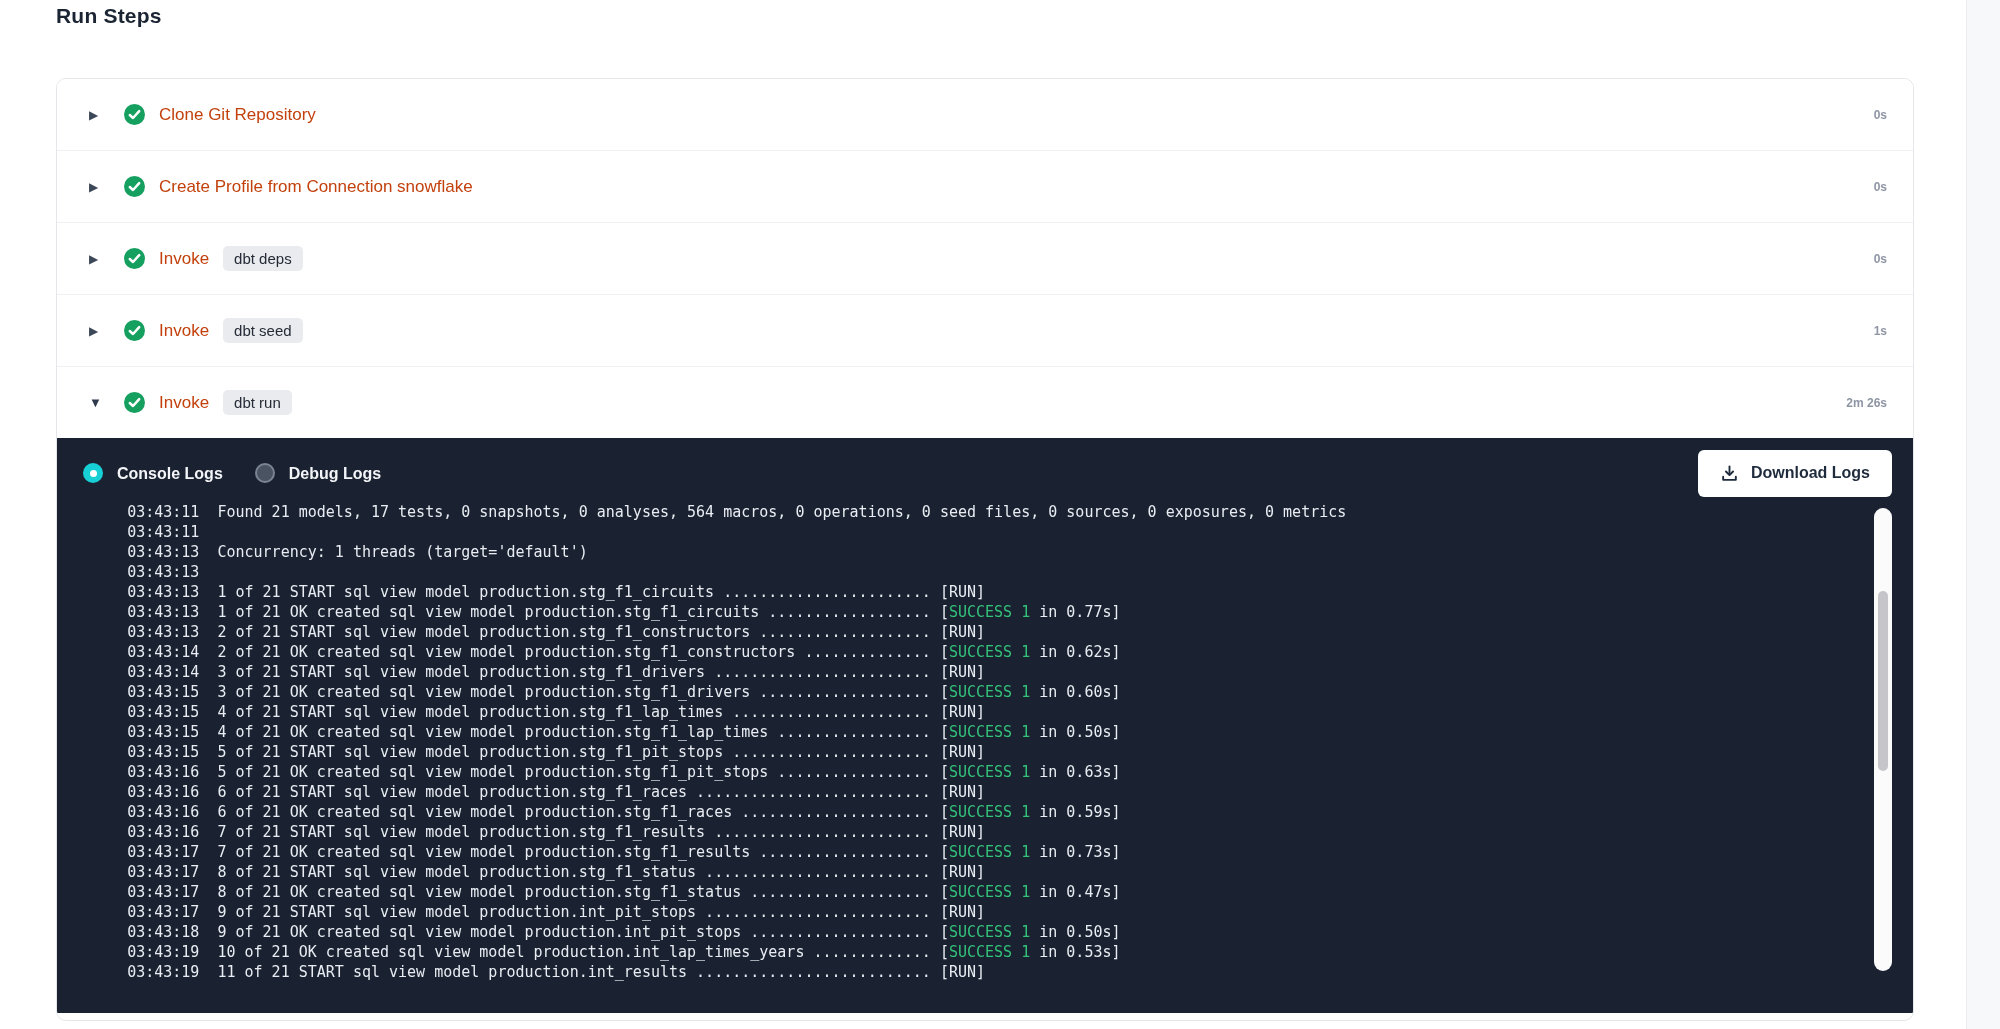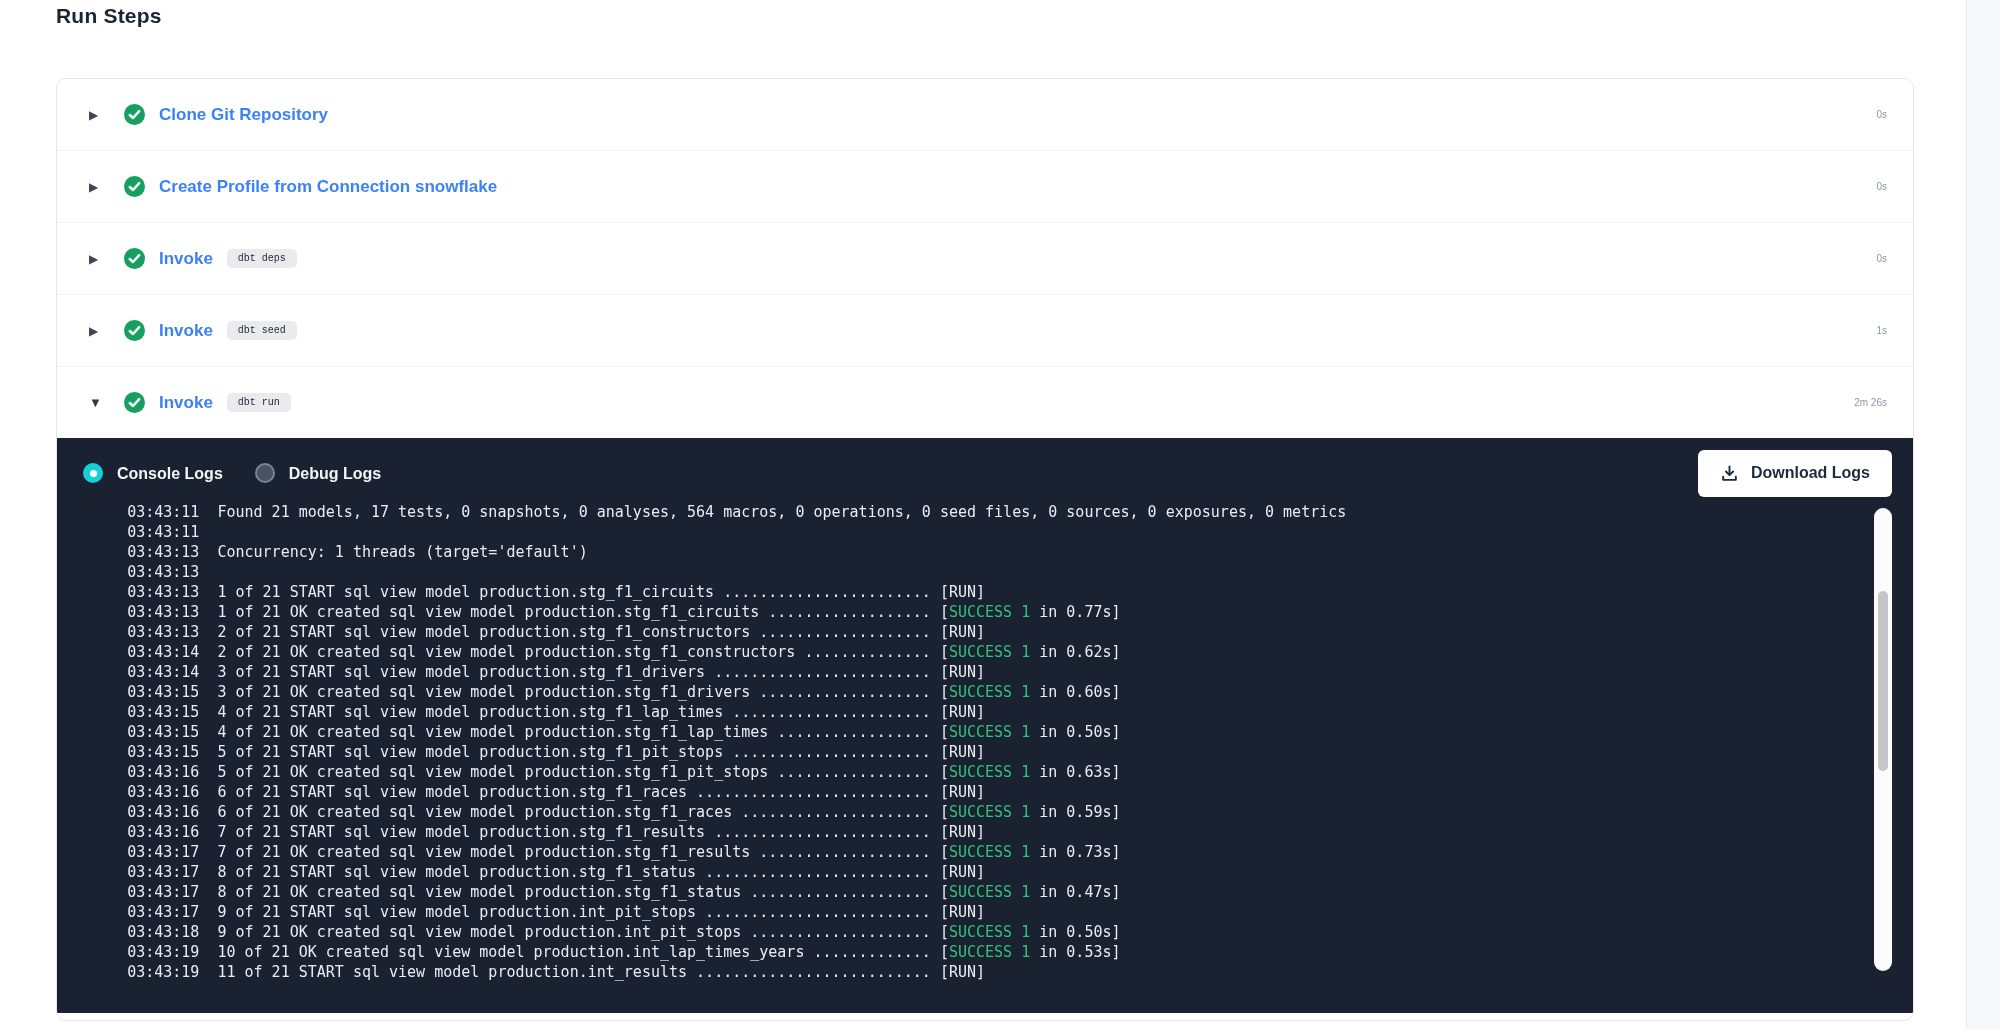--- a/index.html
+++ b/index.html
@@ -10,24 +10,24 @@
   .page-title{position:absolute;left:56px;top:4px;margin:0;font-size:21px;font-weight:700;
         color:#1a2433;letter-spacing:.2px;}
   .card{position:absolute;left:56px;top:78px;width:1858px;height:943px;box-sizing:border-box;
         background:#fff;border:1px solid #e4e6ea;border-radius:10px;overflow:hidden;}
   
   .step-row{height:71px;display:flex;align-items:center;padding:0 26px 0 32px;cursor:pointer;background:#fff;}
   .step-row + .step-row{border-top:1px solid #eef0f2;}
   .caret{width:35px;flex:none;font-size:12px;color:#3c4757;}
   .caret.expanded{font-size:13px;color:#2f3a4c;}
   .check{width:21px;height:21px;flex:none;margin-right:14px;}
-  .step-label{font-size:17px;font-weight:700;color:#3b82f6;}
-  .badge{margin-left:14px;font-family:Liberation Mono, monospace;font-size:10px;
+  .step-label{font-size:17px;font-weight:400;color:#c2410c;}
+  .badge{margin-left:14px;font-family:Liberation Sans, sans-serif;font-size:15px;
         background:#e9ebee;color:#252b36;padding:4px 11px;border-radius:5px;}
-  .duration{margin-left:auto;font-size:10px;color:#8e95a3;}
+  .duration{margin-left:auto;font-size:12px;color:#8e95a3;font-weight:bold;}
   
   .console{position:relative;width:100%;height:575px;background:var(--console-bg,#1a2231);}
   .console-header{height:70px;display:flex;align-items:center;padding:0 21px 0 26px;}
   .tabs{display:flex;align-items:center;gap:32px;}
   .tab{display:flex;align-items:flex-end;cursor:pointer;}
   .radio{width:20px;height:20px;border-radius:50%;box-sizing:border-box;flex:none;
         display:flex;align-items:center;justify-content:center;}
   .tab.selected .radio{background:var(--accent-cyan,#17d0d6);}
   .tab:not(.selected) .radio{background:#4a5362;border:2px solid #7b8494;}
   .radio .dot{width:7px;height:7px;border-radius:50%;background:#fff;display:none;}

